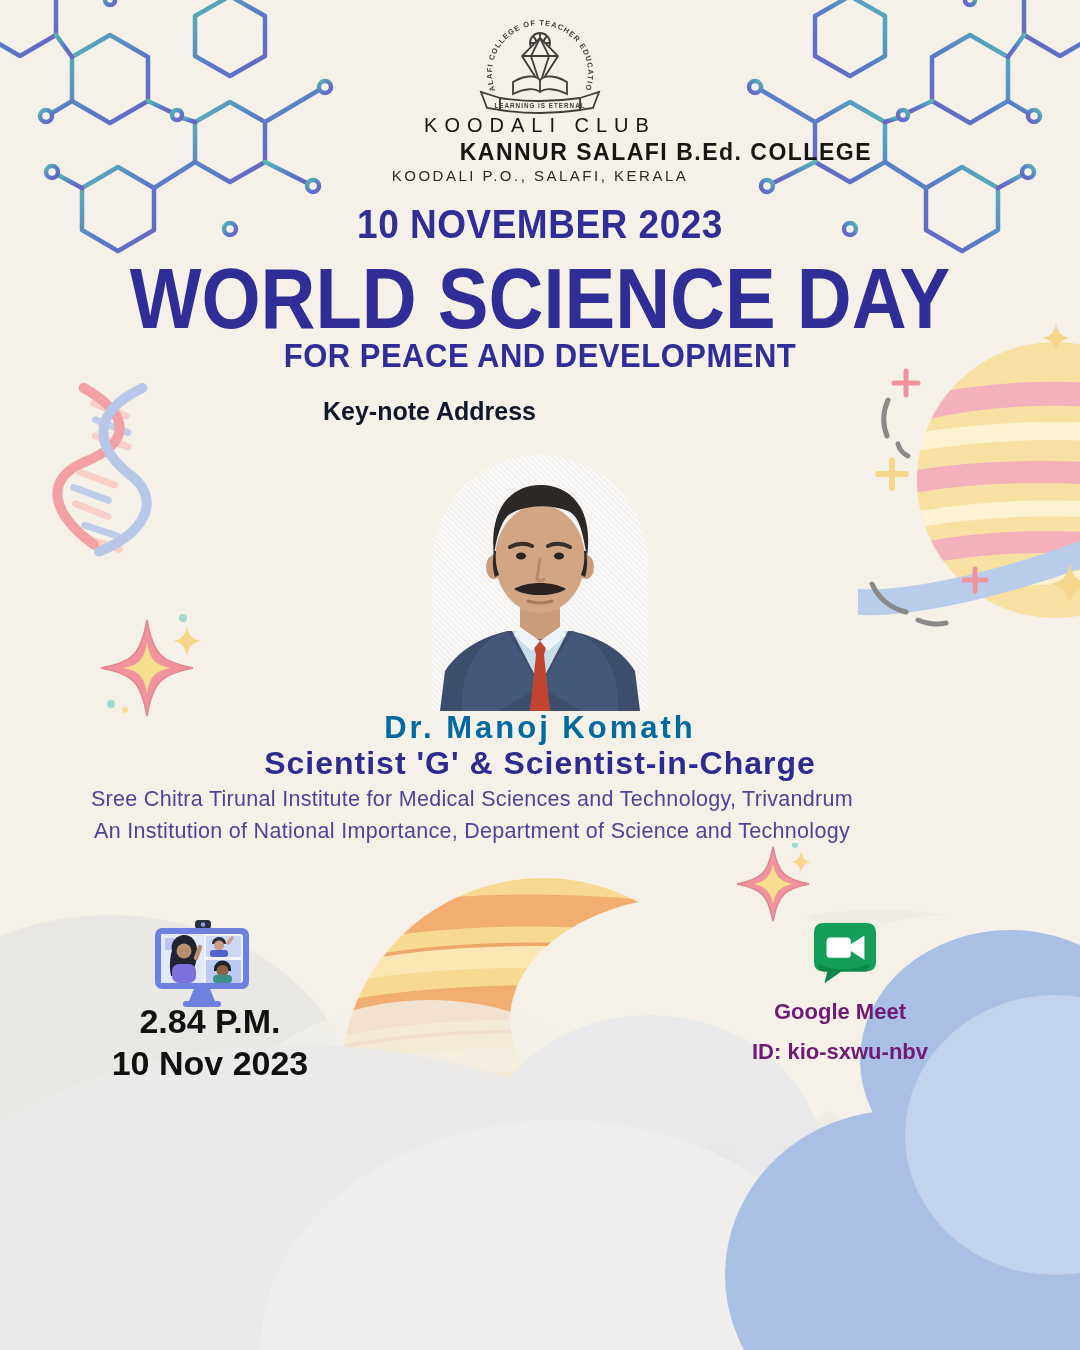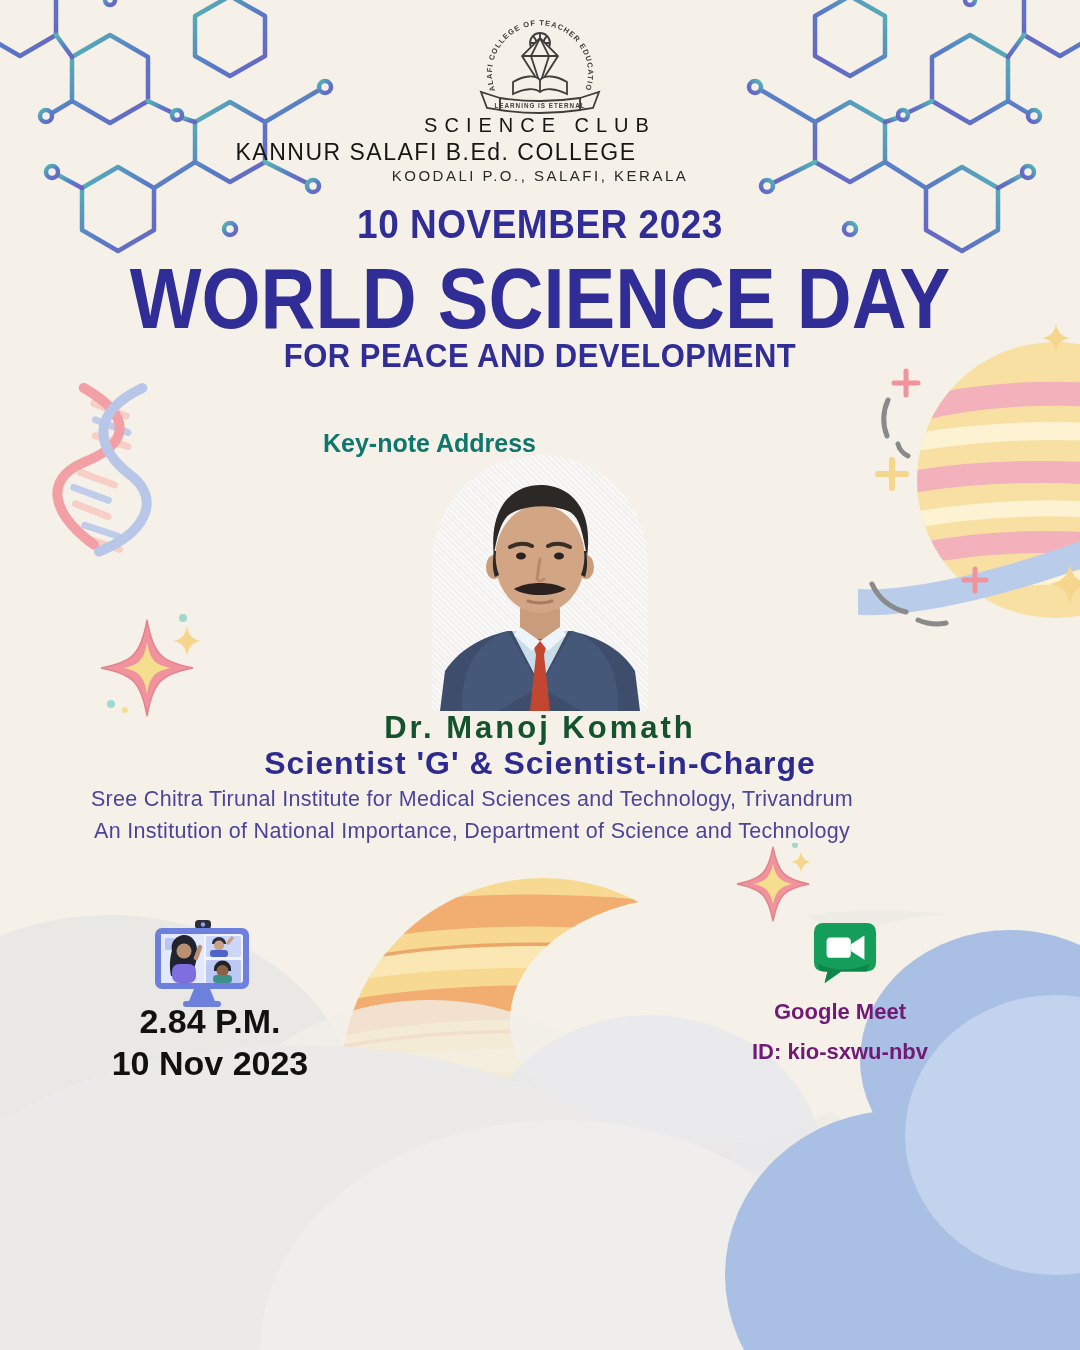--- a/index.html
+++ b/index.html
@@ -6,42 +6,42 @@
   .poster{
     position:relative;width:1080px;height:1350px;margin:0 auto;
     background:var(--c-bg,#f6f1e8);overflow:hidden;
     font-family:"Liberation Sans","DejaVu Sans",sans-serif;
   }
   .abs{position:absolute;}
   
   .emblem{left:455px;top:12px;width:170px;height:104px;}
   .club{left:0;top:114px;width:1080px;text-align:center;
     font-size:20px;letter-spacing:7px;font-weight:500;color:var(--c-ink);}
-  .college{left:0;top:139px;width:872px;text-align:center;
-    font-size:23px;letter-spacing:1.5px;font-weight:400;color:var(--c-ink);}
+  .college{left:0;top:139px;width:872px;text-align:right;
+    font-size:23px;letter-spacing:1.5px;font-weight:700;color:var(--c-ink);}
   .address{left:0;top:167px;width:1080px;text-align:center;
     font-size:15px;letter-spacing:2.5px;font-weight:500;color:#2a2a28;}
   
   .date-banner{left:0;top:204px;width:1080px;text-align:center;
     font-size:37px;font-weight:800;letter-spacing:.5px;color:var(--c-title-blue);
     transform:scaleY(1.08);}
   .title{left:0;top:250px;width:1080px;text-align:center;margin:0;
     font-size:76px;font-weight:800;letter-spacing:0;color:var(--c-title-blue);
     transform:scaleY(1.12);transform-origin:top;}
   .subtitle{left:0;top:338px;width:1080px;text-align:center;
     font-size:31px;font-weight:800;letter-spacing:.5px;color:var(--c-title-blue);
     transform:scaleY(1.08);}
-  .keynote{left:0;top:429px;width:859px;text-align:center;
-    font-size:25px;font-weight:700;color:#0f766e;}
+  .keynote{left:0;top:397px;width:859px;text-align:center;
+    font-size:25px;font-weight:700;color:#0f172a;}
   
   .photo{left:432px;top:455px;width:216px;height:256px;
     border-radius:110px 110px 0 0;overflow:hidden;
     background:repeating-linear-gradient(45deg,#f2f1ef 0 2px,#faf9f7 2px 4px);}
   .speaker-name{left:0;top:710px;width:1080px;text-align:center;
-    font-size:31px;font-weight:800;letter-spacing:3px;color:#14532d;}
+    font-size:31px;font-weight:800;letter-spacing:3px;color:#0369a1;}
   .speaker-desig{left:0;top:745px;width:1080px;text-align:center;
     font-size:32px;font-weight:800;letter-spacing:1px;color:#2e2b90;}
   .affil{left:0;width:944px;text-align:center;
     font-size:21.5px;font-weight:400;letter-spacing:.3px;color:var(--c-purple-text);}
   .affil.l1{top:787px}.affil.l2{top:819px}.affil.l3{top:851px}
   
   .time-block{left:30px;top:1000px;width:360px;text-align:center;
     font-size:34px;font-weight:800;line-height:42px;color:#111;}
   .meet-block{left:640px;top:992px;width:400px;text-align:center;
     font-size:22px;font-weight:800;line-height:40px;color:#701a75;}
@@ -253,21 +253,21 @@
       <path d="M 85 26 L 76 44 L 85 72 L 94 44 Z M 67 44 H 103"></path>
       <path d="M 58 70 C 70 63 80 63 85 68 C 90 63 100 63 112 70 L 112 82 C 100 76 90 76 85 80 C 80 76 70 76 58 82 Z" fill="#f6f1e8"></path>
       <line x1="85" y1="68" x2="85" y2="80"></line>
       <polygon points="45,86 26,80 32,96 45,98" fill="#f6f1e8"></polygon>
       <polygon points="125,86 144,80 138,96 125,98" fill="#f6f1e8"></polygon>
       <path d="M 45 86 Q 85 92 125 86 L 125 98 Q 85 104 45 98 Z" fill="#f6f1e8"></path>
     </g>
     <text x="85" y="96" font-size="6.3" letter-spacing="1" text-anchor="middle" fill="#3f3e3c" font-weight="700">LEARNING IS ETERNAL</text>
   </svg>
 
-  <div class="abs club">SCIENCE CLUB</div>
+  <div class="abs club">KOODALI CLUB</div>
   <div class="abs college">KANNUR SALAFI B.Ed. COLLEGE</div>
   <div class="abs address">KOODALI P.O., SALAFI, KERALA</div>
 
   <div class="abs date-banner">10 NOVEMBER 2023</div>
   <h1 class="abs title">WORLD SCIENCE DAY</h1>
   <div class="abs subtitle">FOR PEACE AND DEVELOPMENT</div>
   <div class="abs keynote">Key-note Address</div>
 
   <div class="abs photo">
     <svg width="216" height="256" viewBox="0 0 216 256">

